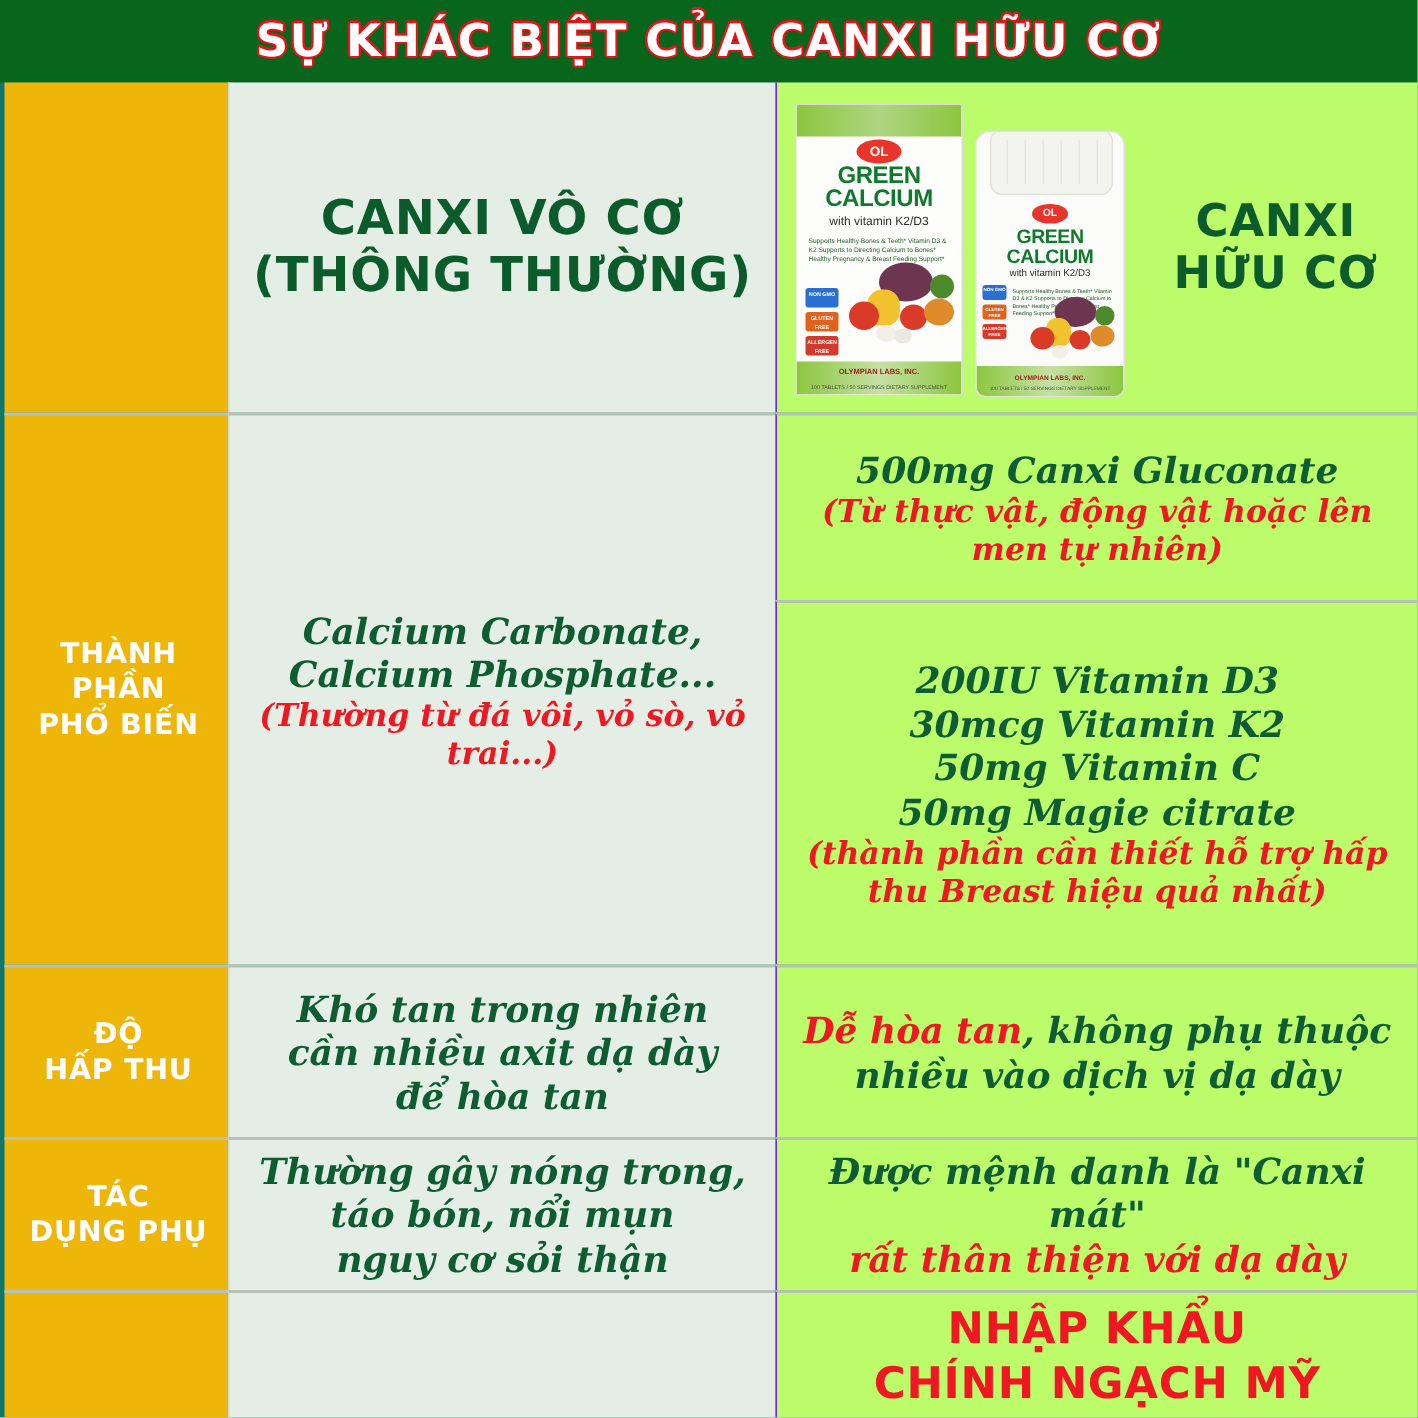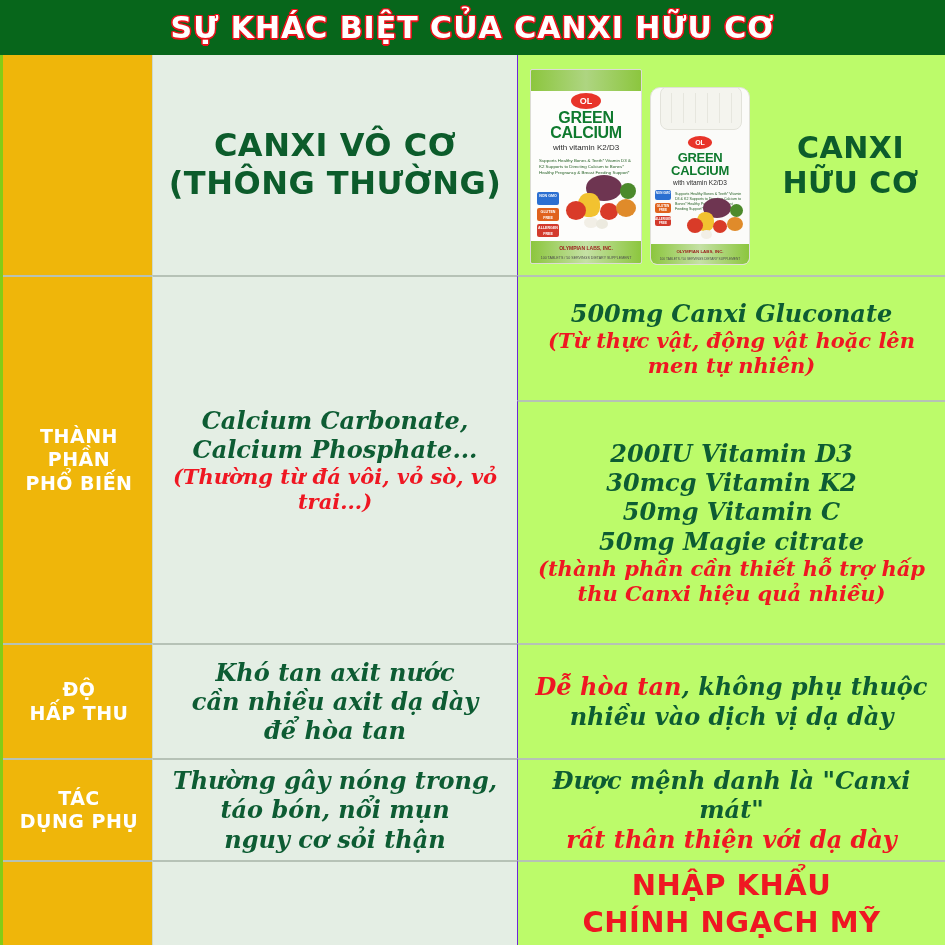--- a/index.html
+++ b/index.html
@@ -11,21 +11,21 @@
     width: 945px;
     height: 945px;
     font-family: "Liberation Sans", sans-serif;
     overflow: hidden;
   }
   .infographic {
     position: relative;
     width: 945px;
     height: 945px;
     box-sizing: border-box;
-    background: #84cc16;
+    background: #0f766e;
   }
 
   
   .title-bar {
     position: absolute;
     left: 0;
     top: 0;
     width: 945px;
     height: 55px;
     background: #07661b;
@@ -390,34 +390,34 @@
         <span class="note-text">(Từ thực vật, động vật hoặc lên men tự nhiên)</span>
       </div>
     </div>
 
     <div class="cell col-right vline-right rowline" style="top:345px; height:243px;">
       <div class="body-text">
         <span class="stack">200IU Vitamin D3</span>
         <span class="stack">30mcg Vitamin K2</span>
         <span class="stack">50mg Vitamin C</span>
         <span class="stack">50mg Magie citrate</span>
-        <span class="note-text">(thành phần cần thiết hỗ trợ hấp thu Canxi hiệu quả nhiều)</span>
+        <span class="note-text">(thành phần cần thiết hỗ trợ hấp thu Breast hiệu quả nhất)</span>
       </div>
     </div>
 
     <div class="cell col-label rowline" style="top:588px; height:115px;">
       <div class="label-text">
         <span class="stack">ĐỘ</span>
         <span class="stack">HẤP THU</span>
       </div>
     </div>
 
     <div class="cell col-mid vline-mid rowline" style="top:588px; height:115px;">
       <div class="body-text">
-        <span class="stack">Khó tan axit nước</span>
+        <span class="stack">Khó tan trong nhiên</span>
         <span class="stack">cần nhiều axit dạ dày</span>
         <span class="stack">để hòa tan</span>
       </div>
     </div>
 
     <div class="cell col-right vline-right rowline" style="top:588px; height:115px;">
       <div class="body-text">
         <span class="red">Dễ hòa tan</span><span>, không phụ thuộc nhiều vào dịch vị dạ dày</span>
       </div>
     </div>

